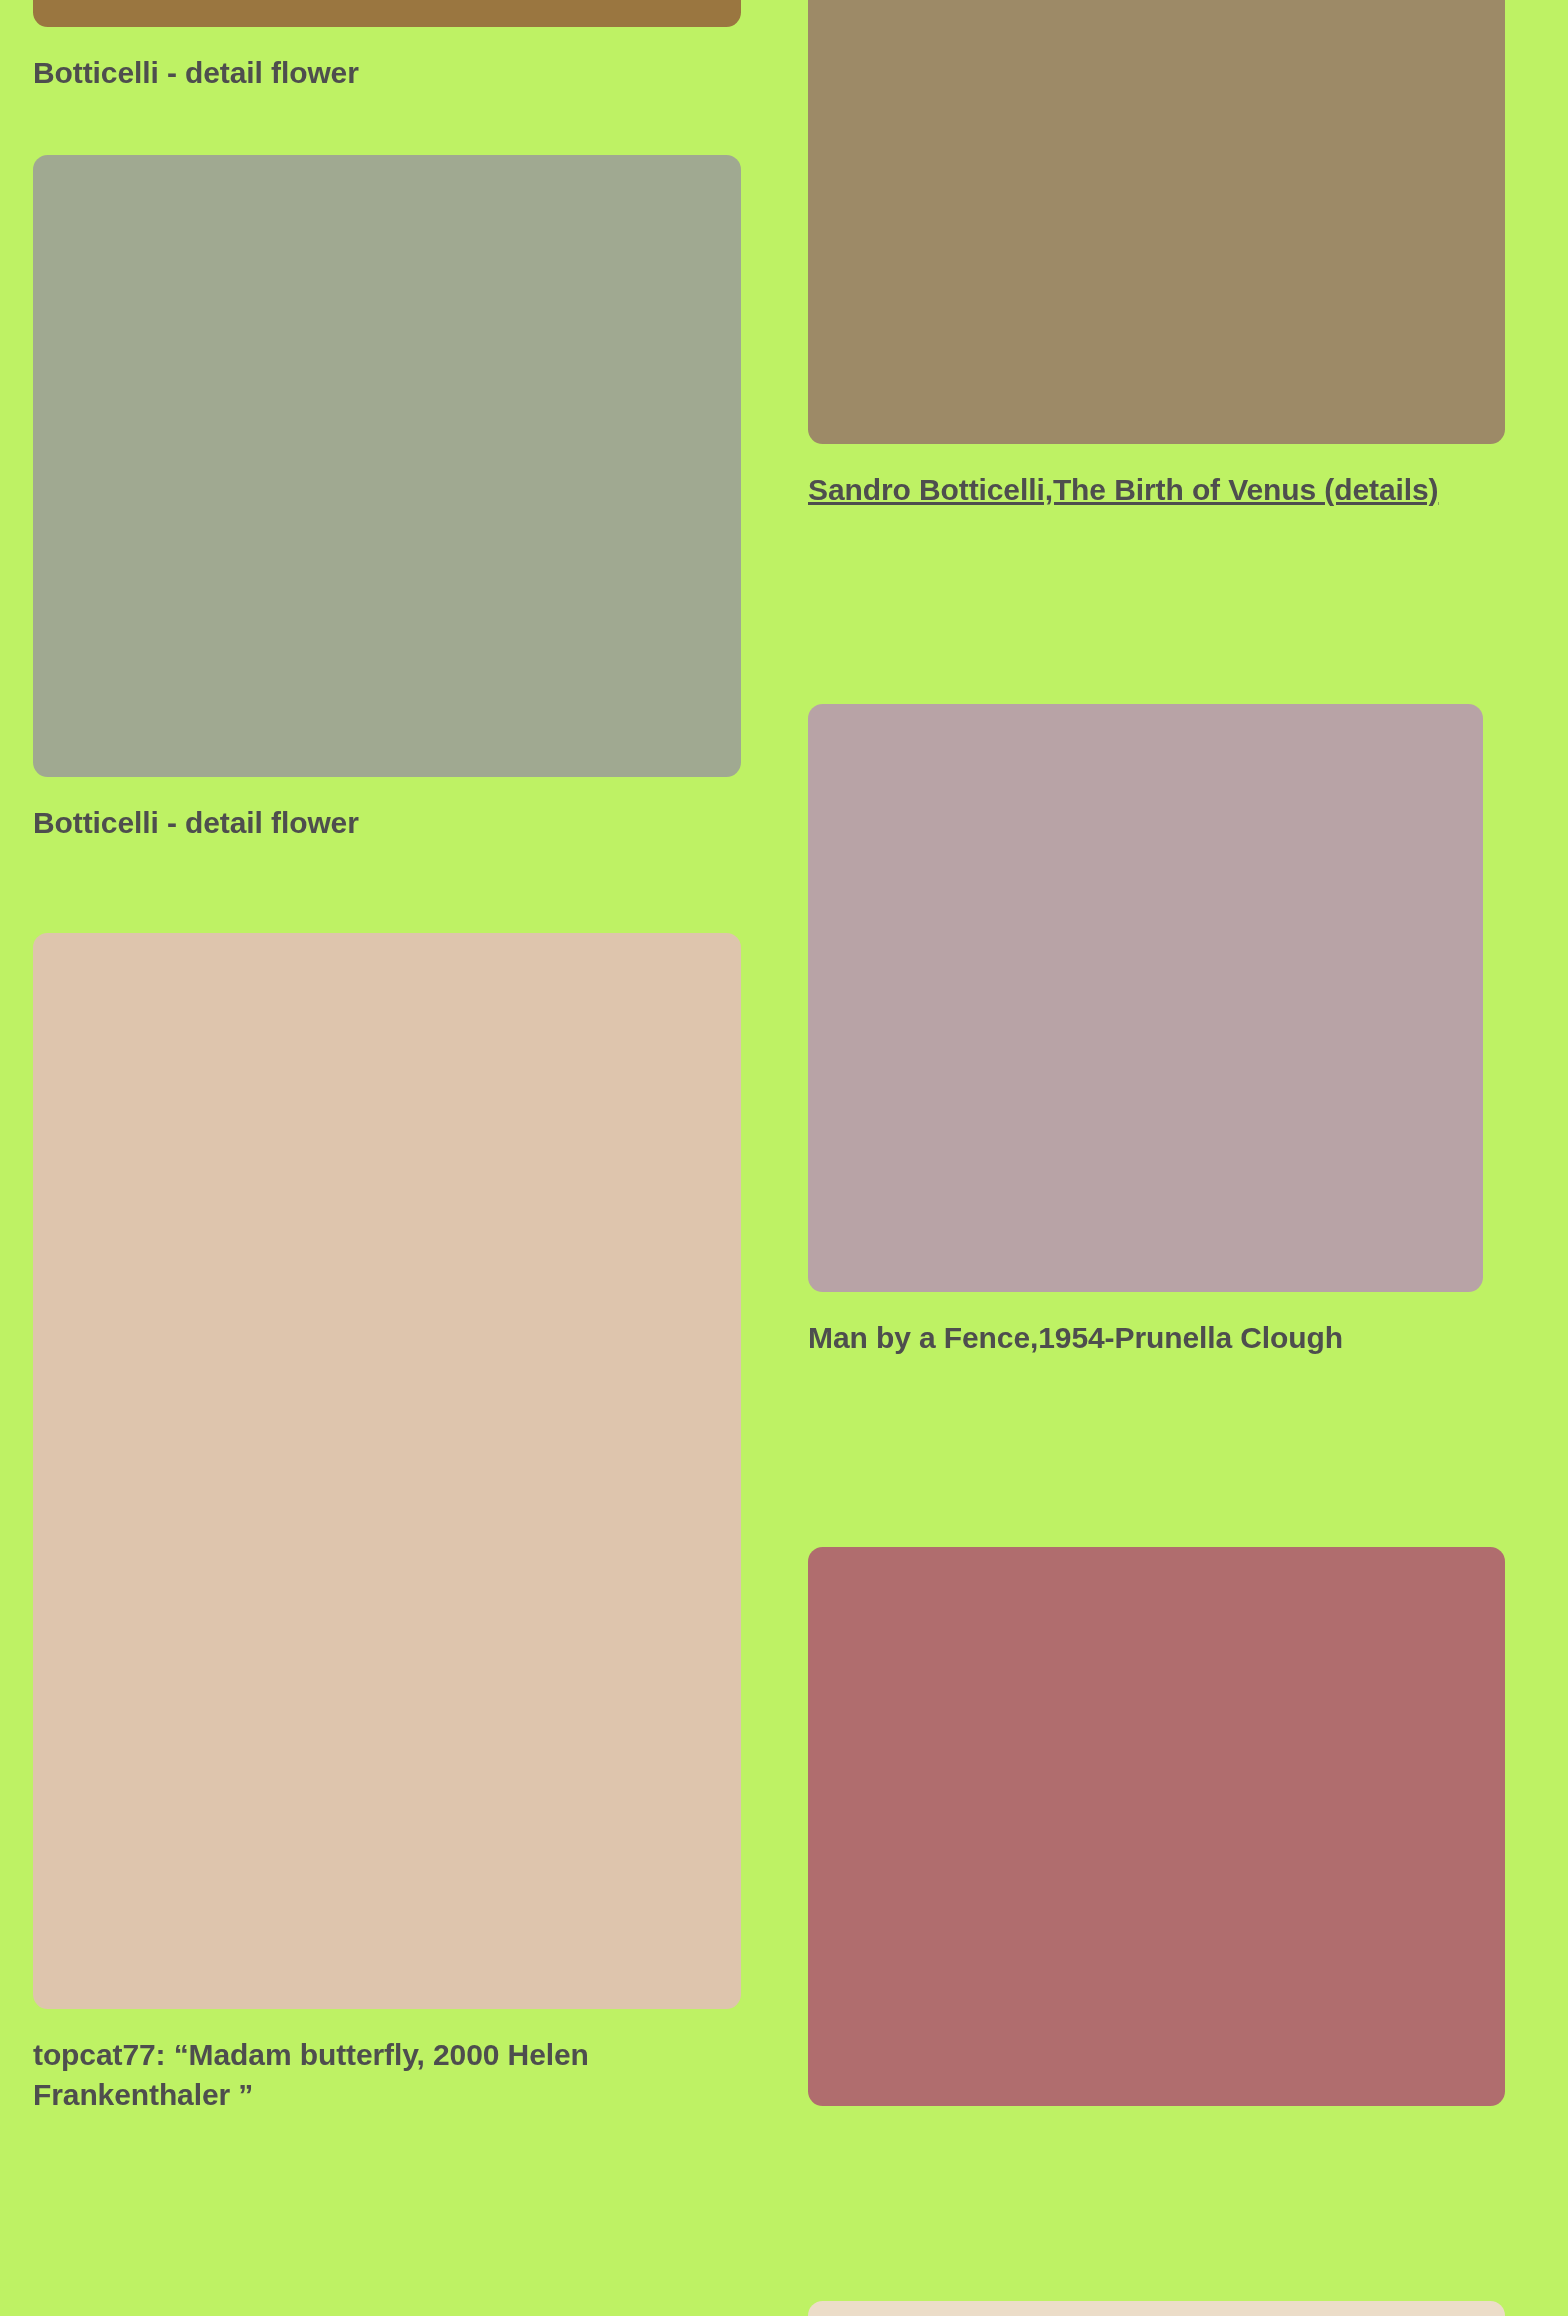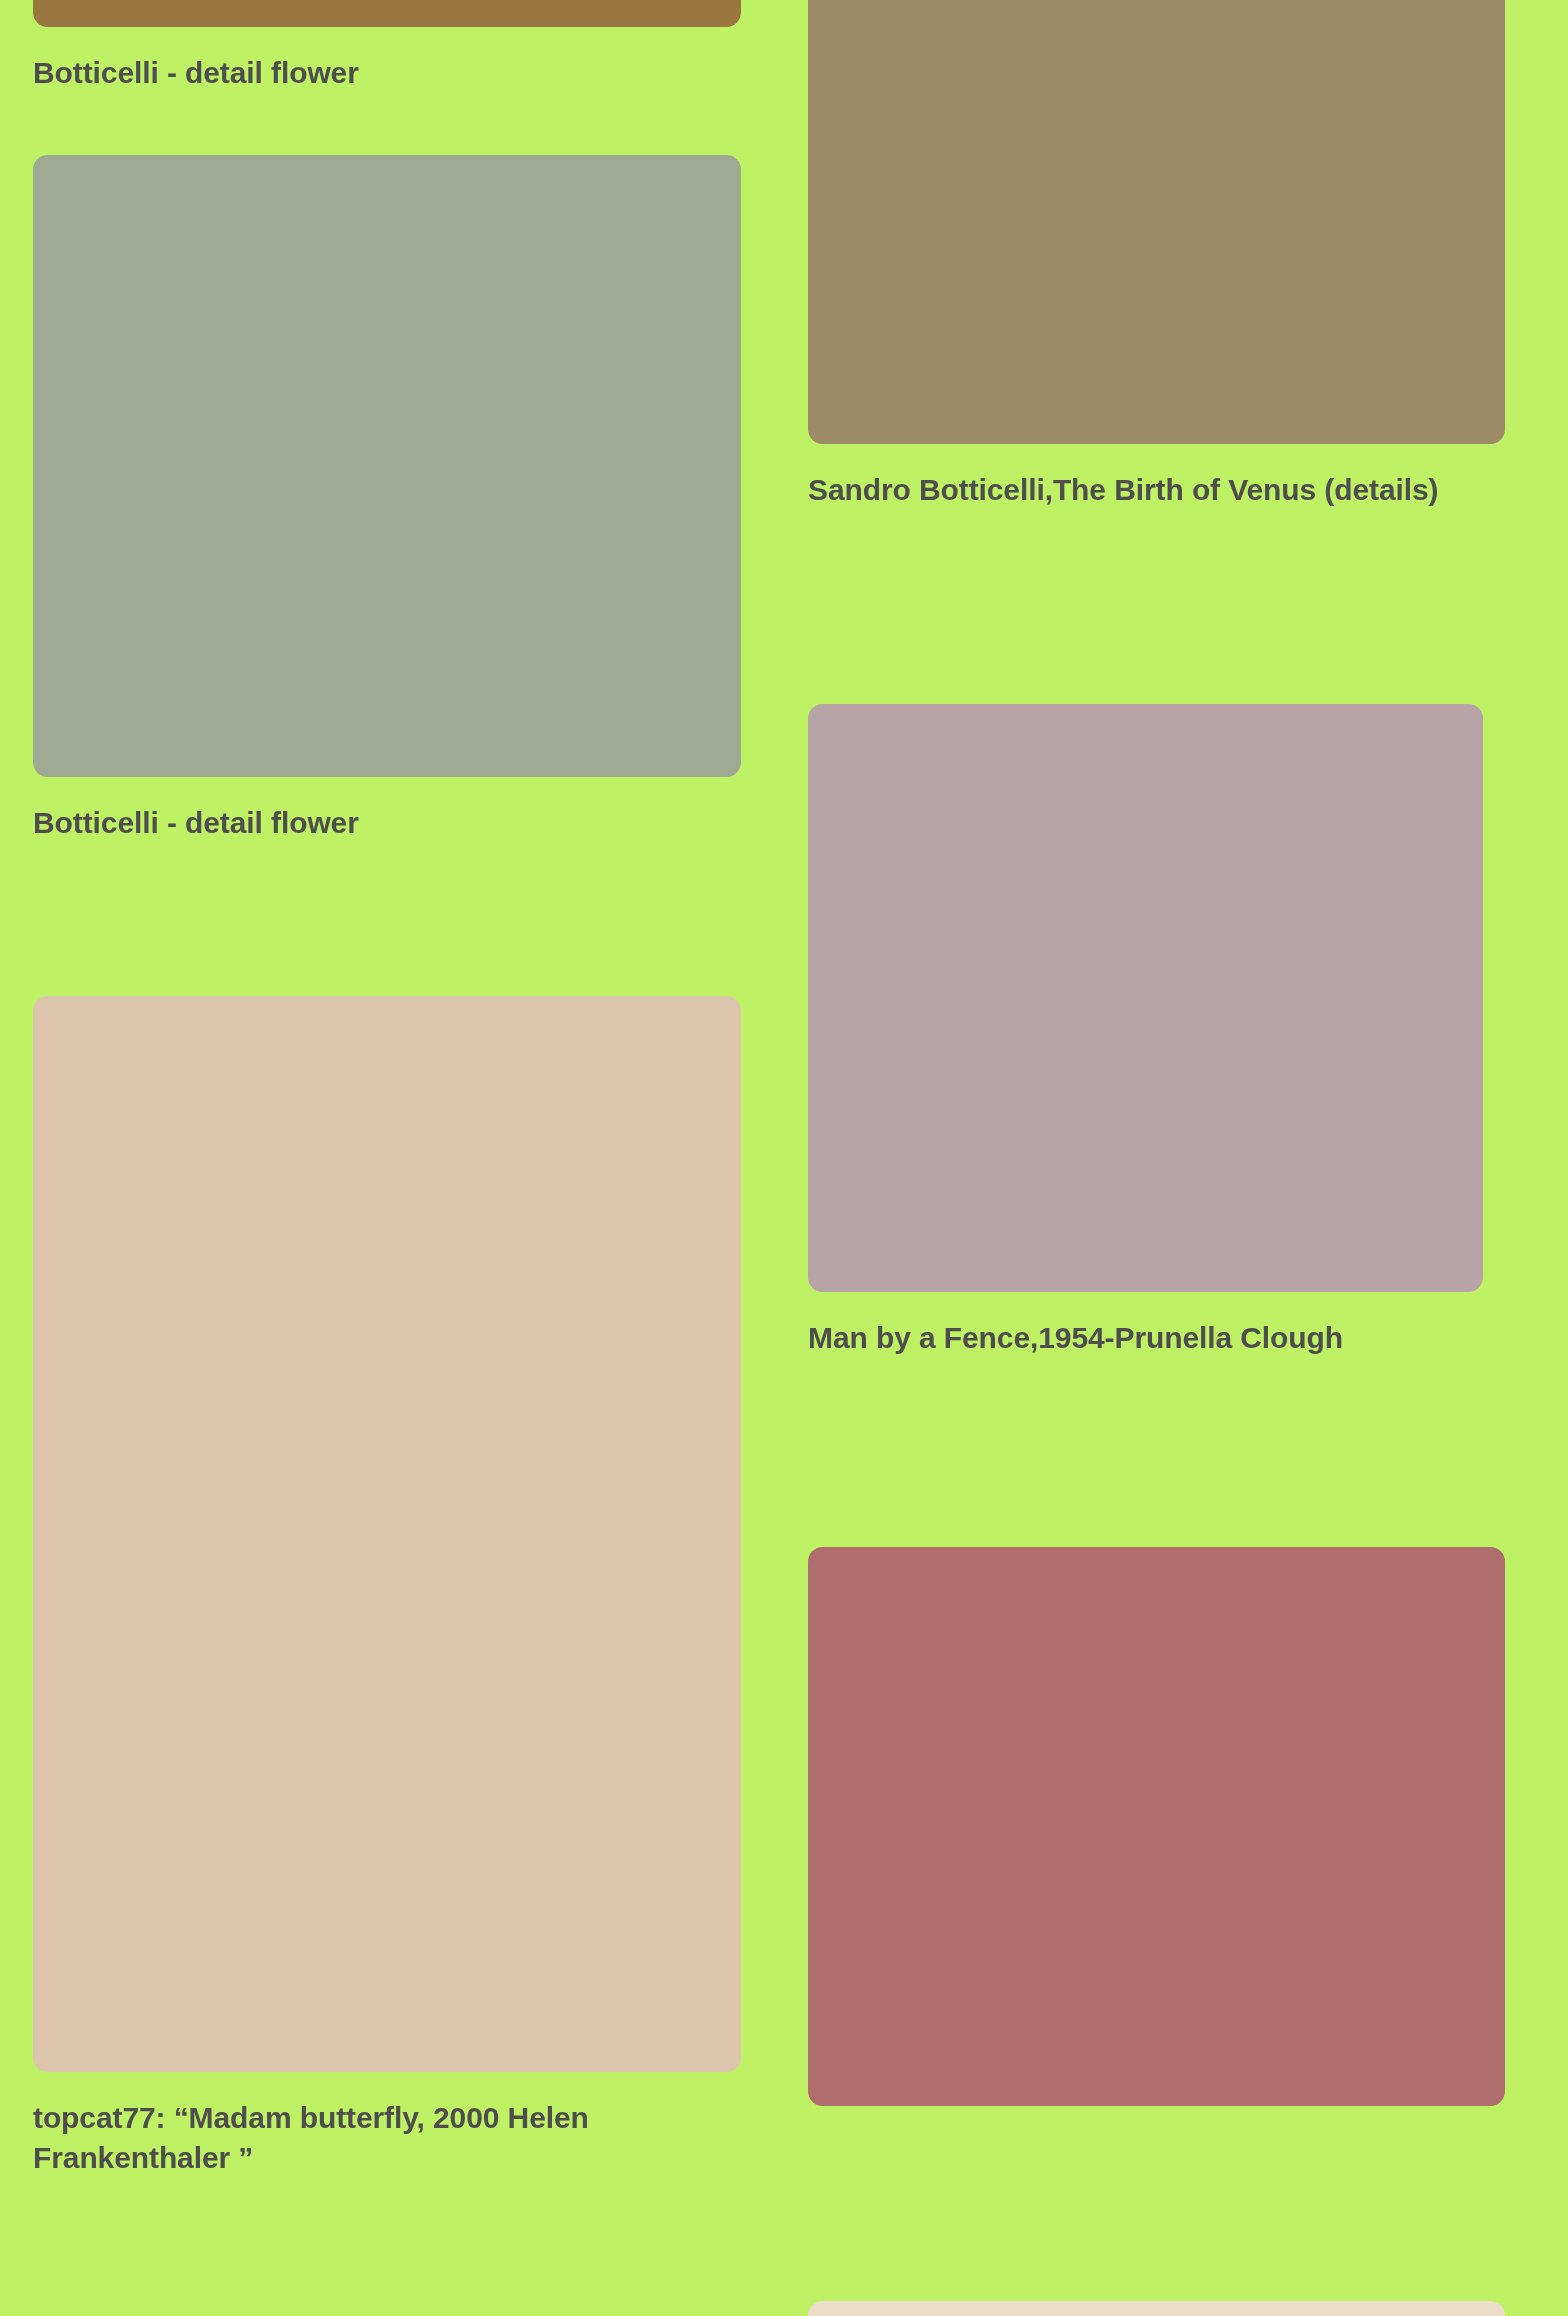--- a/index.html
+++ b/index.html
@@ -53,21 +53,21 @@
     word-wrap: break-word;
   }
 
   
   #pin-botticelli-flower-1 { top: -118px; left: 0; width: 708px; }
   #pin-botticelli-flower-1 .swatch { height: 145px; }
 
   #pin-botticelli-flower-2 { top: 155px; left: 0; width: 708px; }
   #pin-botticelli-flower-2 .swatch { height: 622px; }
 
-  #pin-madam-butterfly { top: 996px; left: 0; width: 708px; }
+  #pin-madam-butterfly { top: 933px; left: 0; width: 708px; }
   #pin-madam-butterfly .swatch { height: 1076px; }
 
   
   #pin-birth-of-venus { top: -176px; left: 0; width: 697px; }
   #pin-birth-of-venus .swatch { height: 620px; }
 
   #pin-man-by-fence { top: 704px; left: 0; width: 675px; }
   #pin-man-by-fence .swatch { height: 588px; }
 
   #pin-helen-frankenthaler { top: 1547px; left: 0; width: 697px; }
@@ -97,21 +97,21 @@
       <div class="swatch" style="background-color: rgb(222, 197, 173);"></div>
       <div class="caption" style="color: rgb(78, 78, 78);">topcat77: “Madam butterfly, 2000 Helen Frankenthaler ”</div>
     </div>
 
   </div>
 
   <div class="column" id="col-right">
 
     <div class="pin" id="pin-birth-of-venus">
       <div class="swatch" style="background-color: rgb(157, 138, 103);"></div>
-      <div class="caption" style="color: rgb(78, 78, 78);">Sandro Botticelli,The Birth of Venus (details)</div>
+      <div class="caption" style="color: rgb(78, 78, 78); text-decoration: underline;">Sandro Botticelli,The Birth of Venus (details)</div>
     </div>
 
     <div class="pin" id="pin-man-by-fence">
       <div class="swatch" style="background-color: rgb(184, 163, 166);"></div>
       <div class="caption" style="color: rgb(78, 78, 78);">Man by a Fence,1954-Prunella Clough</div>
     </div>
 
     <div class="pin" id="pin-helen-frankenthaler">
       <div class="swatch" style="background-color: rgb(176, 109, 110);"></div>
     </div>

